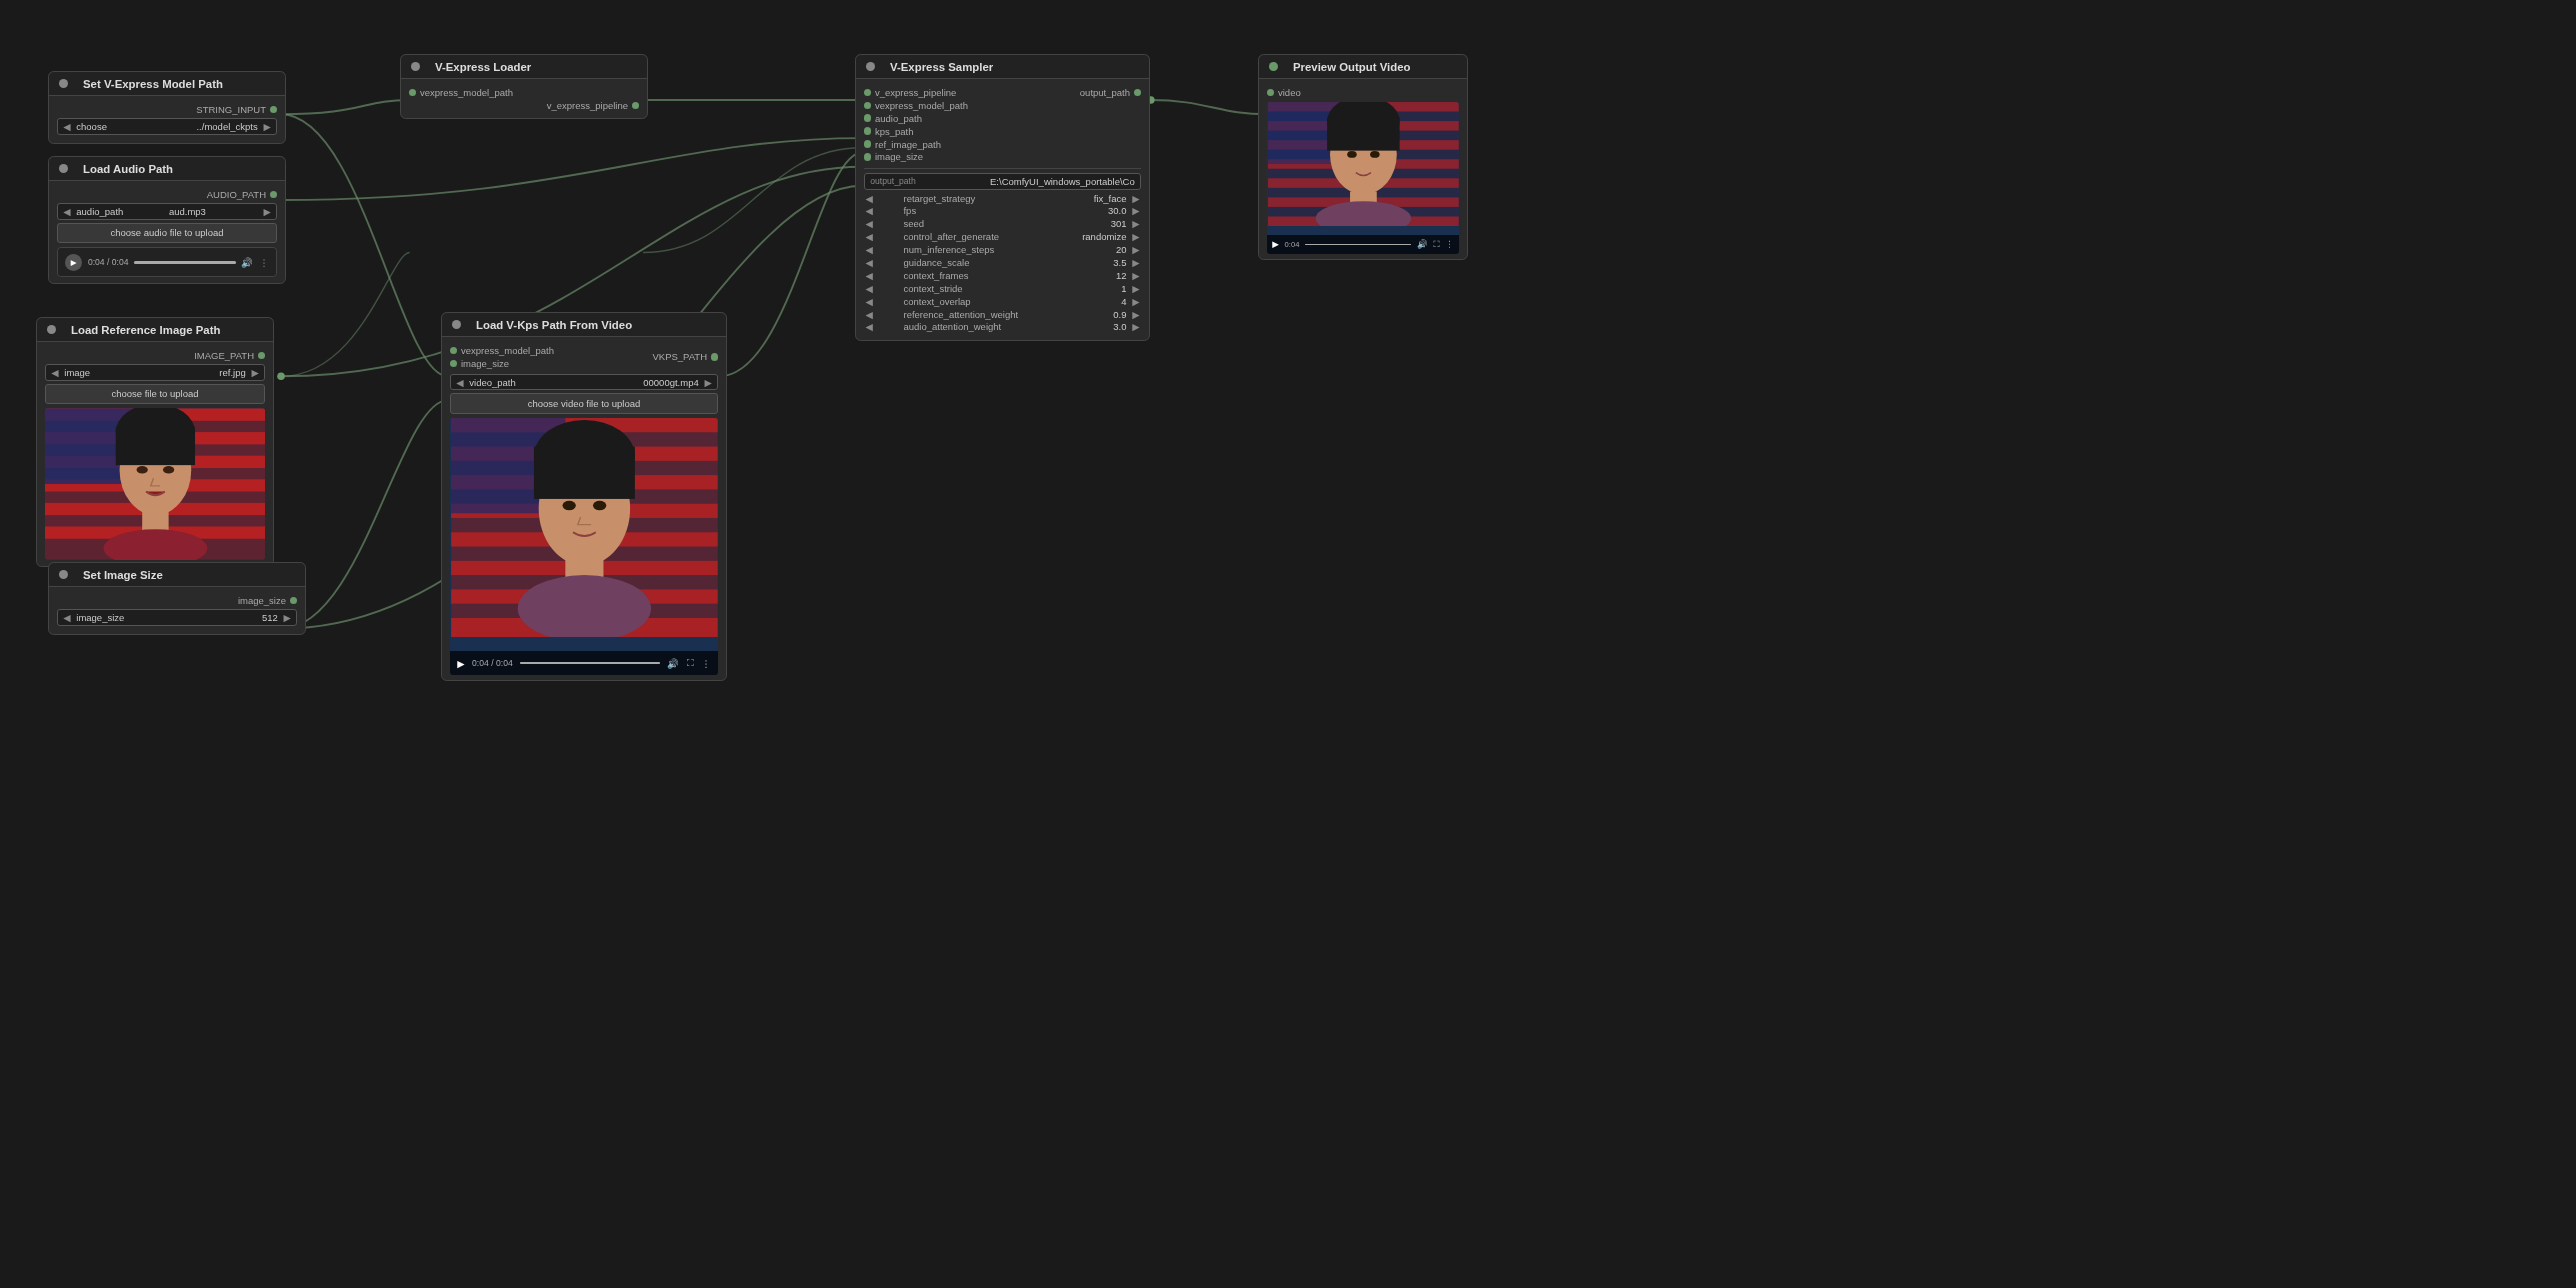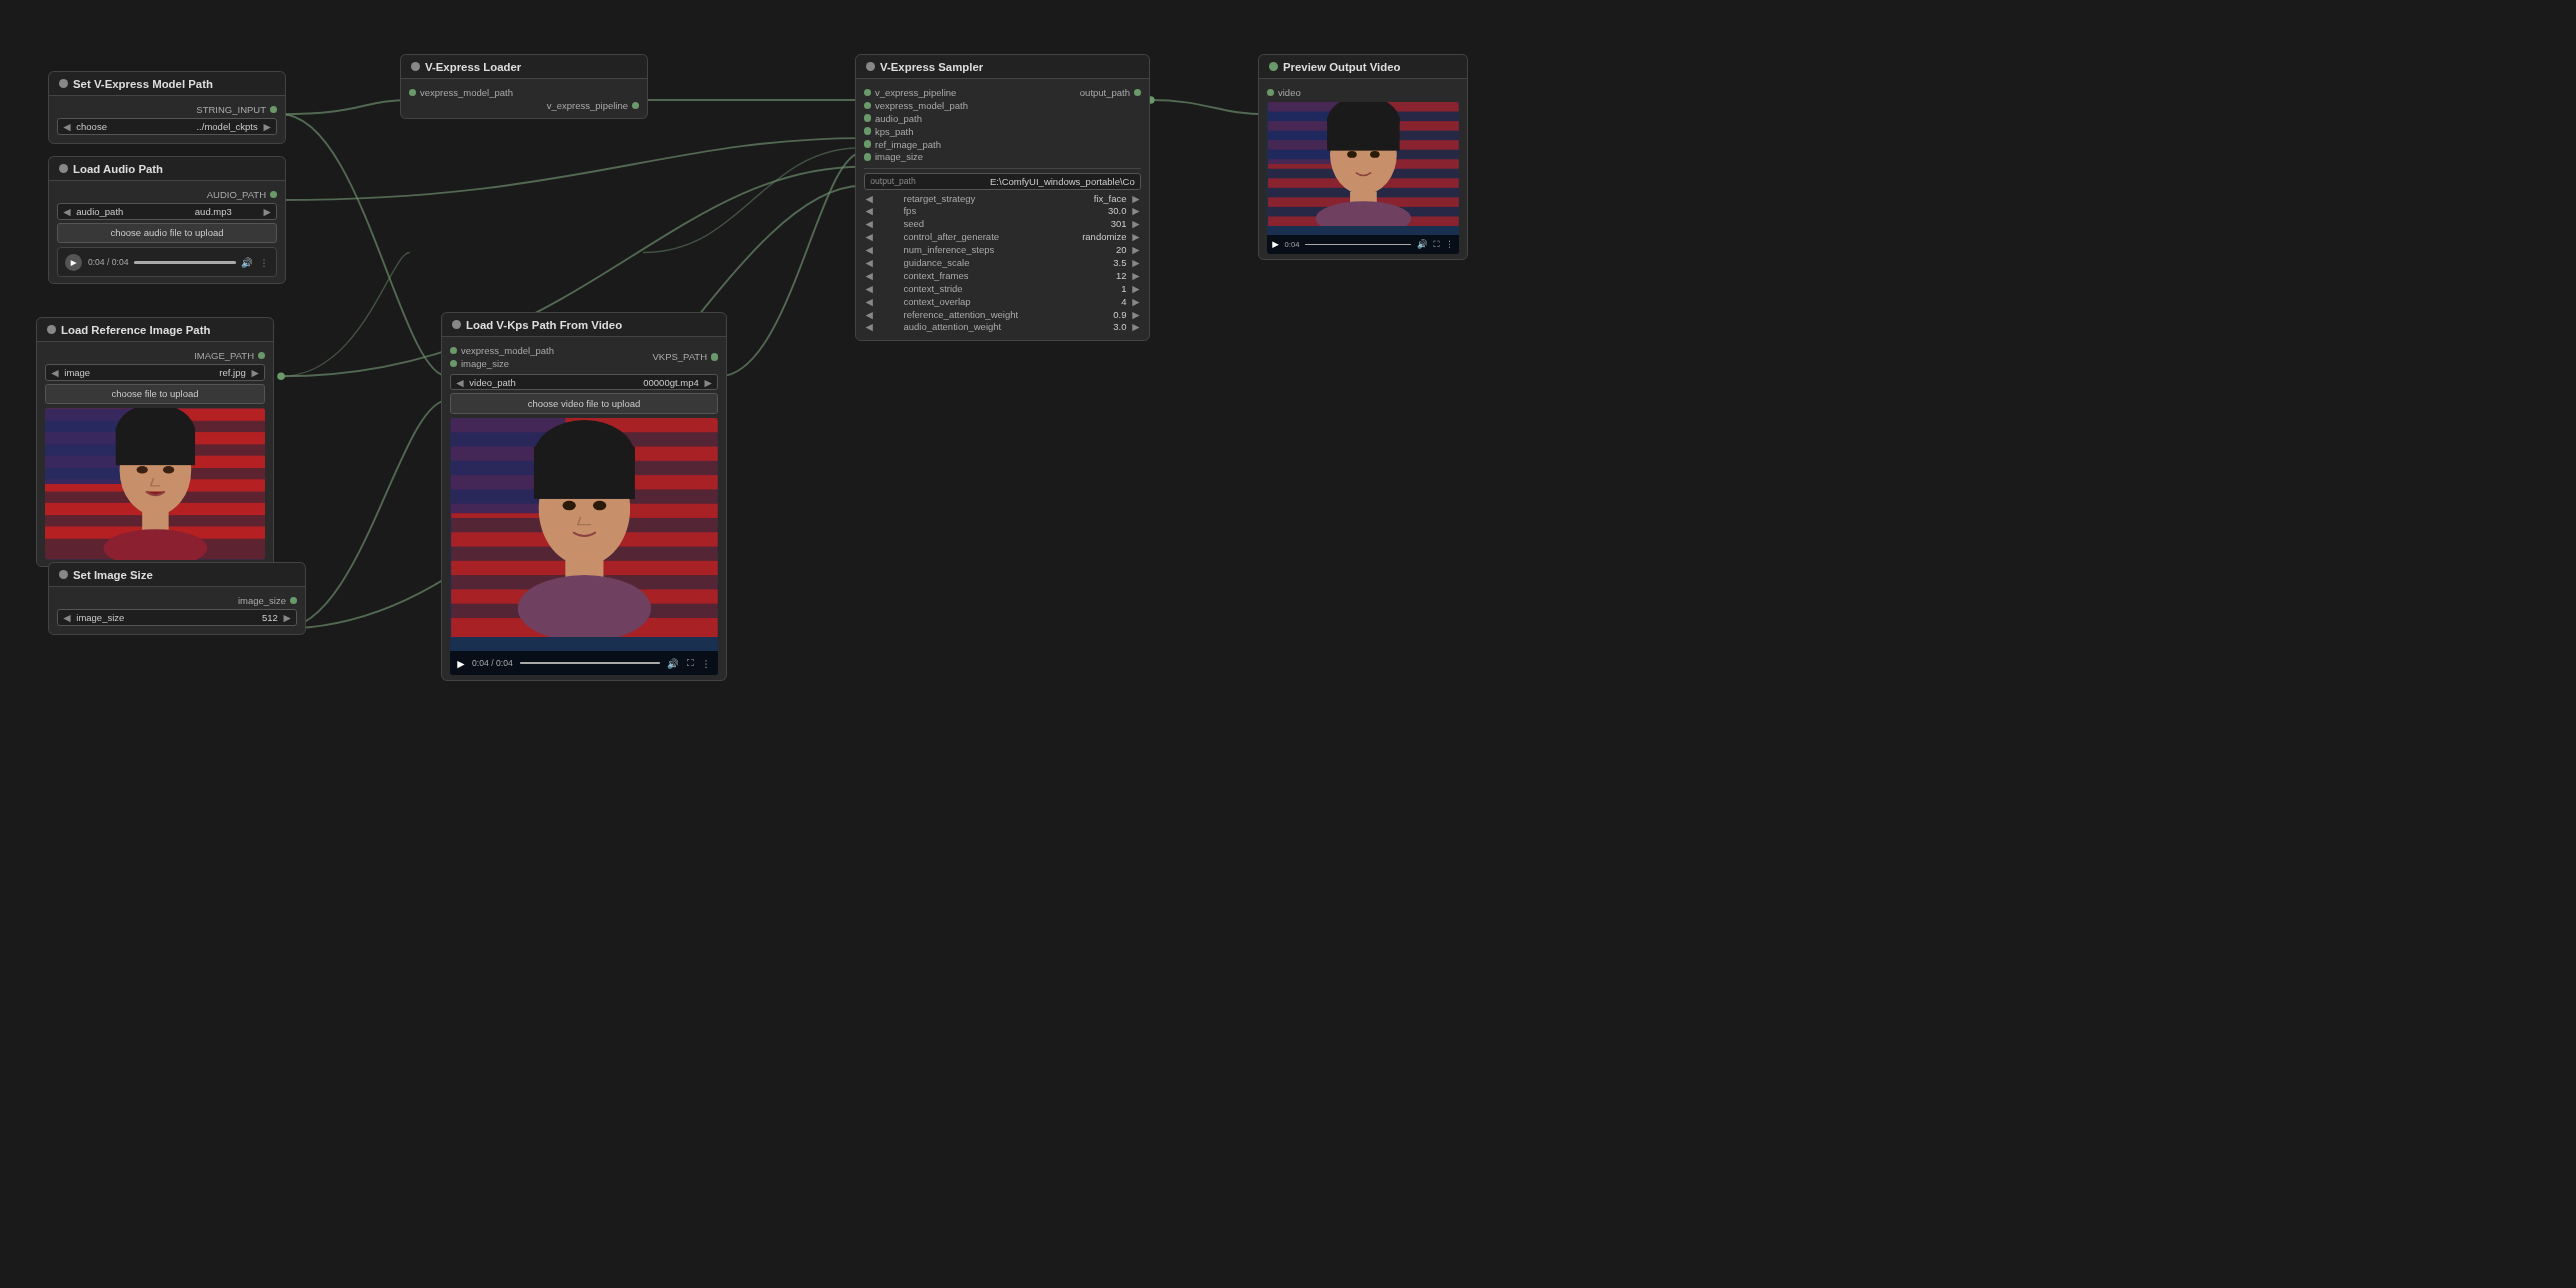--- a/index.html
+++ b/index.html
@@ -26,21 +26,21 @@
       border-radius: 5.7px;
       min-width: 210px;
     }
     .node-header {
       display: flex;
       align-items: center;
       padding: 5.7px 9.5px;
       background: #222;
       border-bottom: 1px solid #444;
       border-radius: 5.7px 5.7px 0 0;
-      gap: 5px;
+      gap: 15px;
     }
     .node-dot {
       width: 9.5px; height: 9.5px;
       border-radius: 50%;
       background: #888;
       flex-shrink: 0;
     }
     .node-dot.green { background: #6a9a6a; }
     .node-title {
       font-size: 11.4px;
@@ -257,21 +257,21 @@
     <span class="node-title">Load Audio Path</span>
   </div>
   <div class="node-body">
     <div class="port-out-row">
       <span class="port-label">AUDIO_PATH</span>
       <div class="port-dot"></div>
     </div>
     <div class="input-row">
       <span class="arrow-btn">◀</span>
       <span class="val">audio_path</span>
-      <span class="val" style="text-align:center;">aud.mp3</span>
+      <span class="val" style="text-align:left;">aud.mp3</span>
       <span class="arrow-btn">▶</span>
     </div>
     <button class="upload-btn">choose audio file to upload</button>
     <div class="audio-player">
       <div class="play-btn">▶</div>
       <span class="time-label">0:04 / 0:04</span>
       <div class="progress-bar">
         <div class="progress-fill" style="width:100%;"></div>
       </div>
       <span class="vol-icon">🔊</span>

